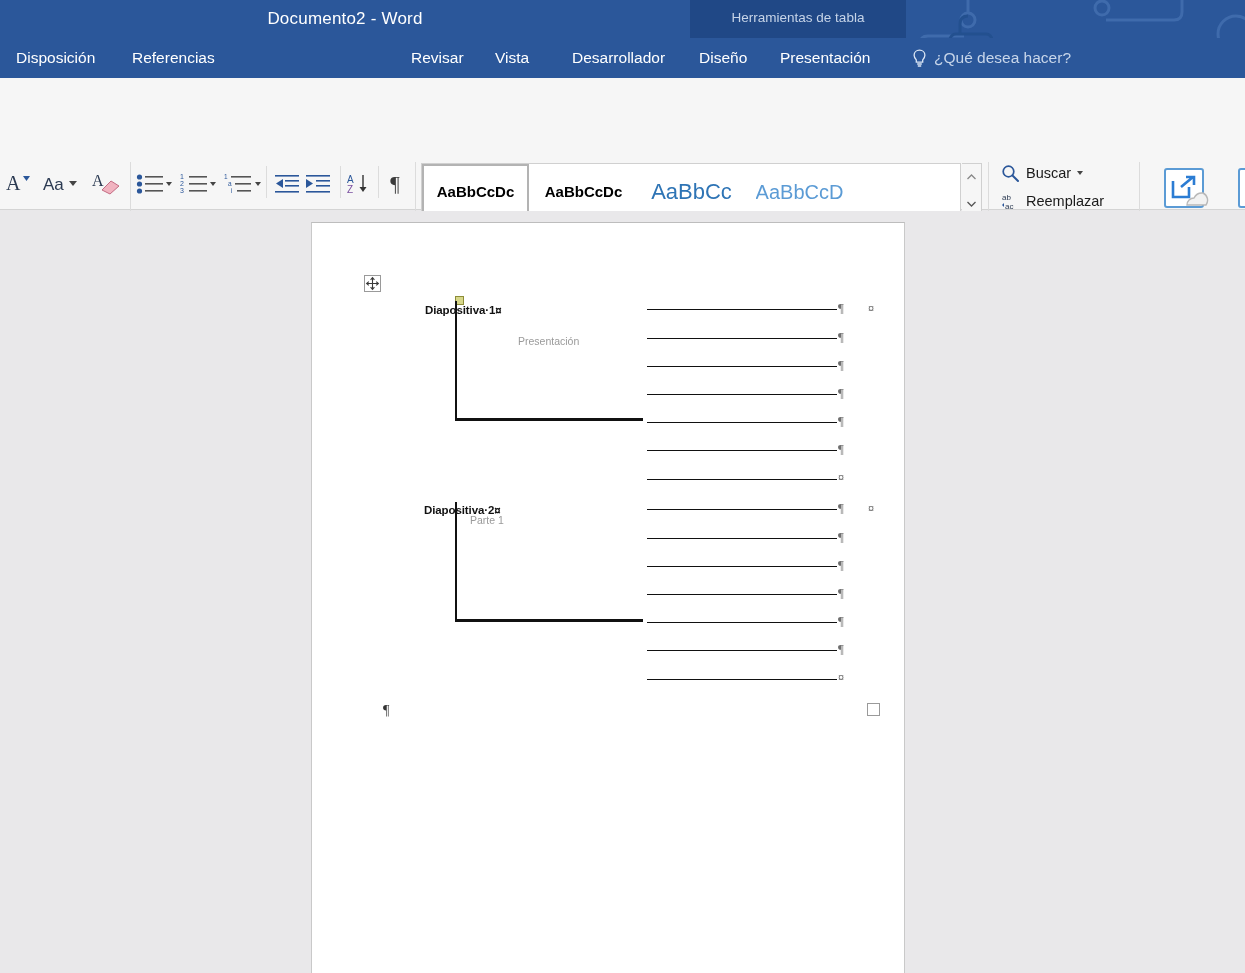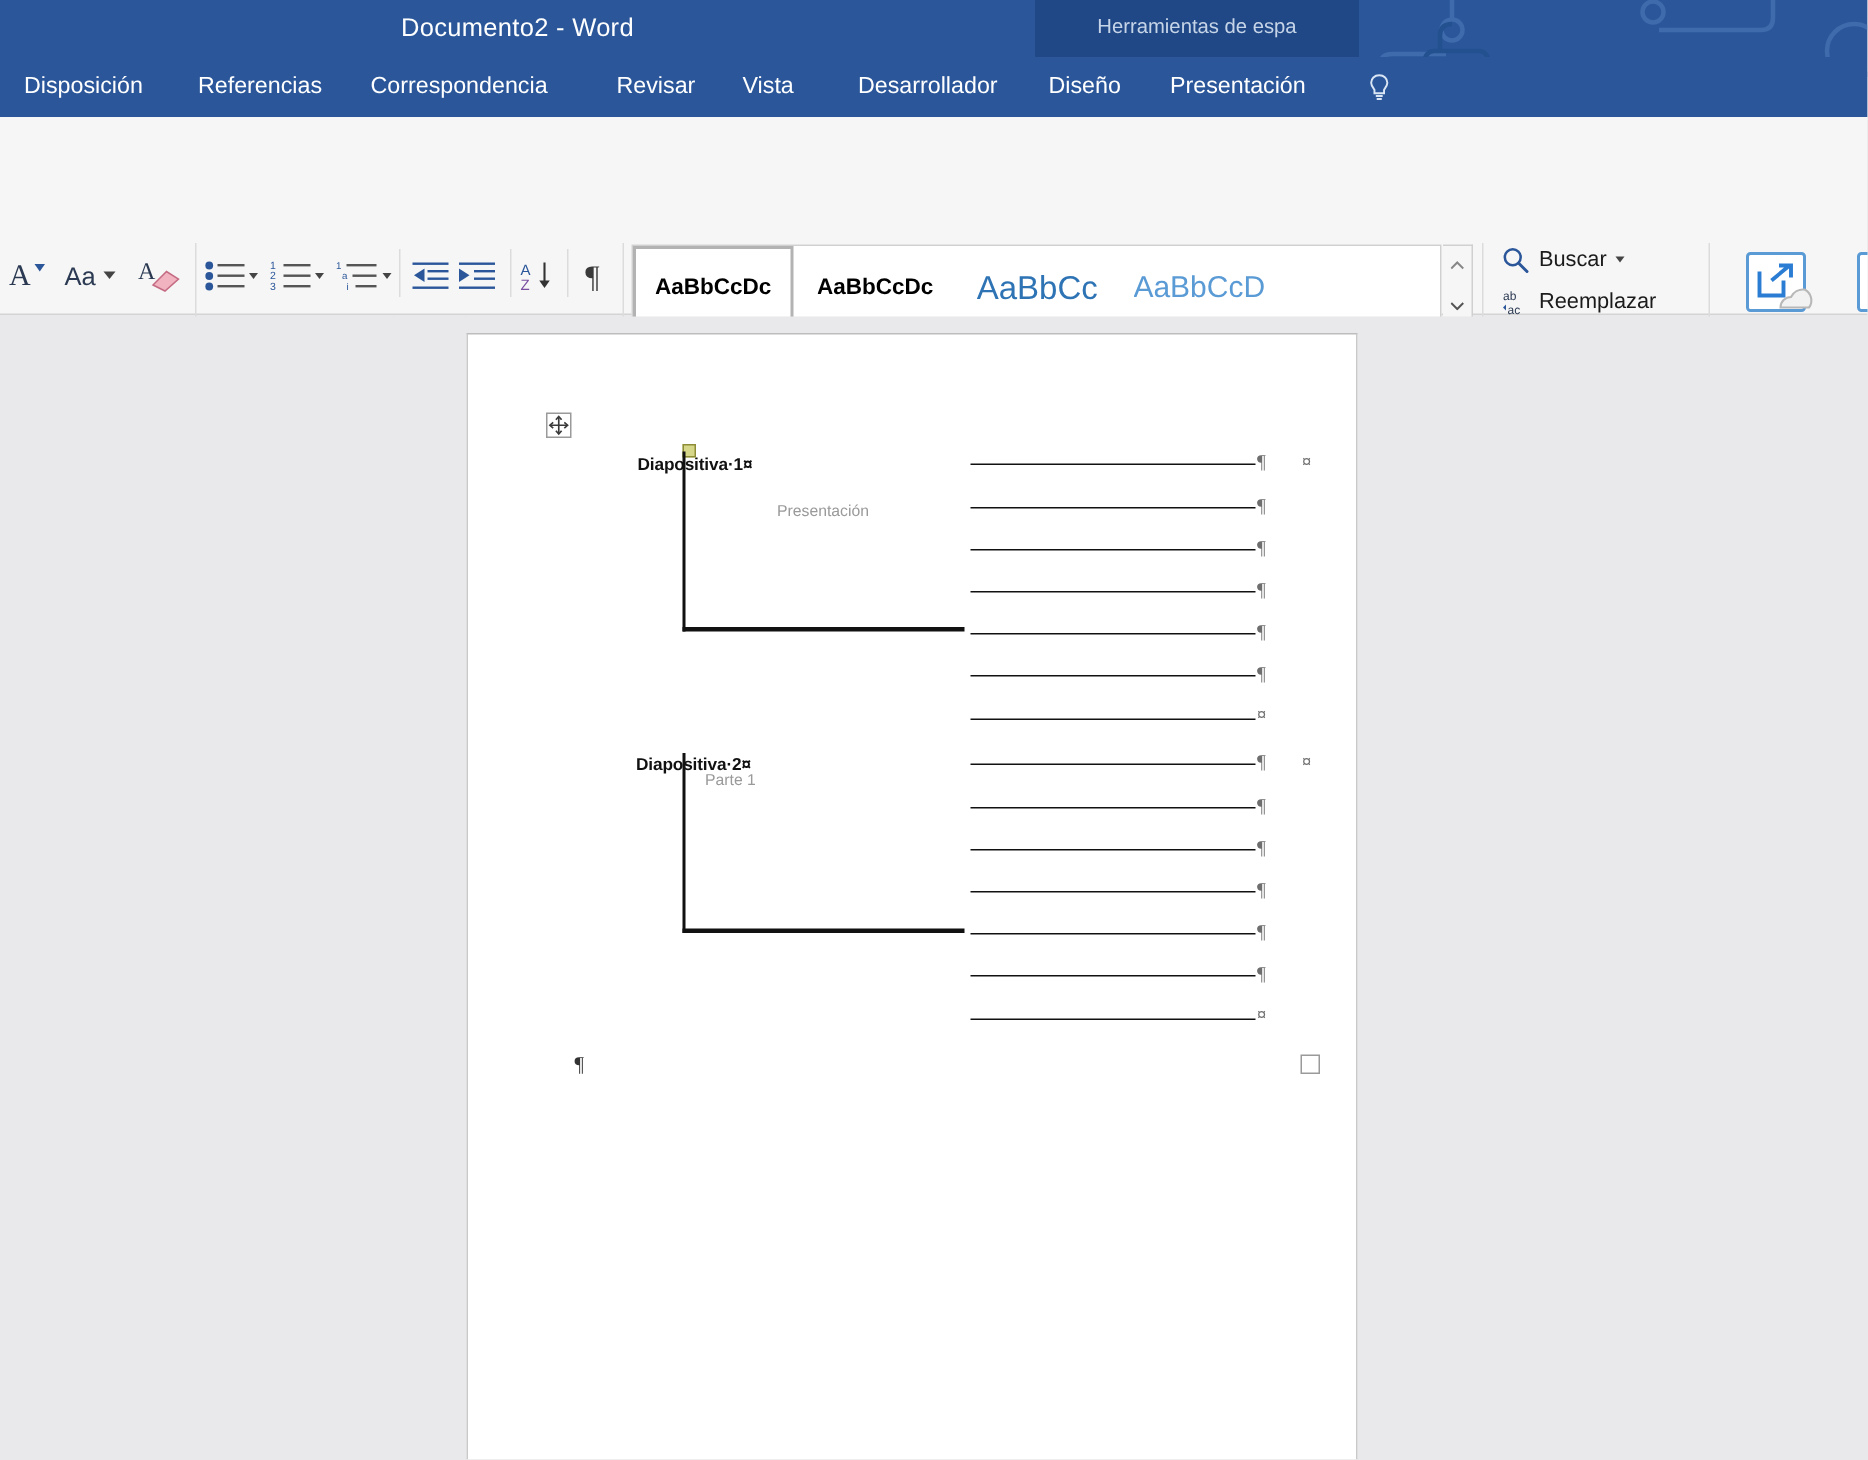--- a/index.html
+++ b/index.html
@@ -172,37 +172,37 @@
       <circle cx="330" cy="34" r="18"></circle>
     </g>
     <g fill="none" stroke="#23508f" stroke-width="3">
       <rect x="44" y="34" width="42" height="42" rx="6"></rect>
       <path d="M54 34 L54 24 Q54 16 62 16"></path>
     </g>
   </svg>
 </div>
 
 <div id="doc-title">Documento2 - Word</div>
-<div id="contextual-title">Herramientas de espa</div>
+<div id="contextual-title">Herramientas de tabla</div>
 
 <div id="tabstrip">
   <div class="tab" style="left: 10px;">Disposición</div>
   <div class="tab" style="left: 126px;">Referencias</div>
-  <div class="tab" style="left: 241px;">Correspondencia</div>
   <div class="tab" style="left: 405px;">Revisar</div>
   <div class="tab" style="left: 489px;">Vista</div>
   <div class="tab" style="left: 566px;">Desarrollador</div>
   <div class="tab ctx" style="left: 693px;">Diseño</div>
   <div class="tab ctx" style="left: 774px;">Presentación</div>
 
   <div id="tellme" style="left: 912px;">
     <svg id="bulb" viewBox="0 0 15 19">
       <path d="M7.5 1.2 C4.3 1.2 2.1 3.4 2.1 6.2 C2.1 8.2 3.3 9.6 4.3 10.9 L4.3 13.1 L10.7 13.1 L10.7 10.9 C11.7 9.6 12.9 8.2 12.9 6.2 C12.9 3.4 10.7 1.2 7.5 1.2 Z" fill="none" stroke="#dbe6f5" stroke-width="1.3"></path>
       <path d="M5.2 15 L9.8 15 M5.8 17 L9.2 17" stroke="#dbe6f5" stroke-width="1.3" fill="none"></path>
     </svg>
+    <span>¿Qué desea hacer?</span>
   </div>
 </div>
 
 <div id="ribbon">
 
   <div class="grp-sep" style="left:130px"></div>
   <div class="grp-sep" style="left:415px"></div>
   <div class="grp-sep" style="left:988px"></div>
   <div class="grp-sep" style="left:1139px"></div>
 

